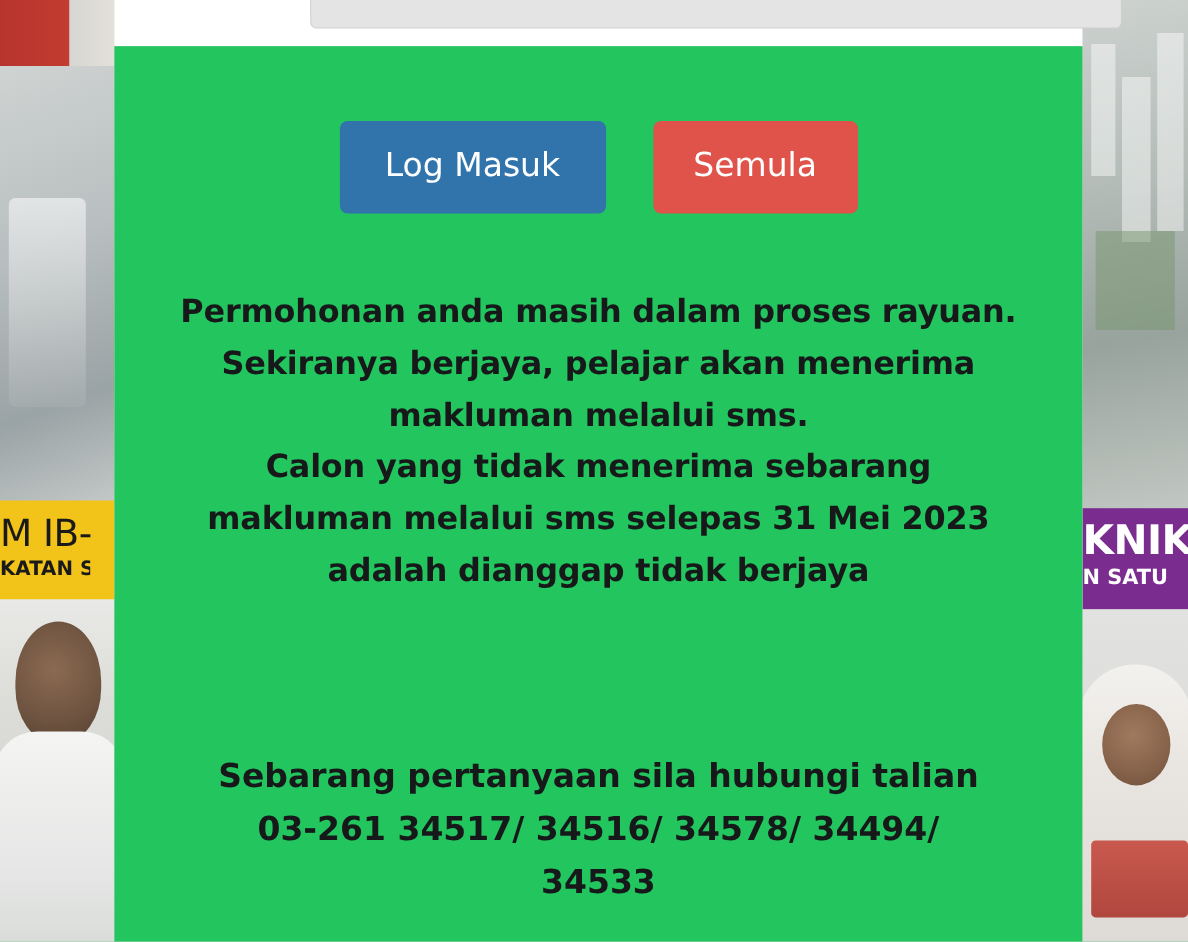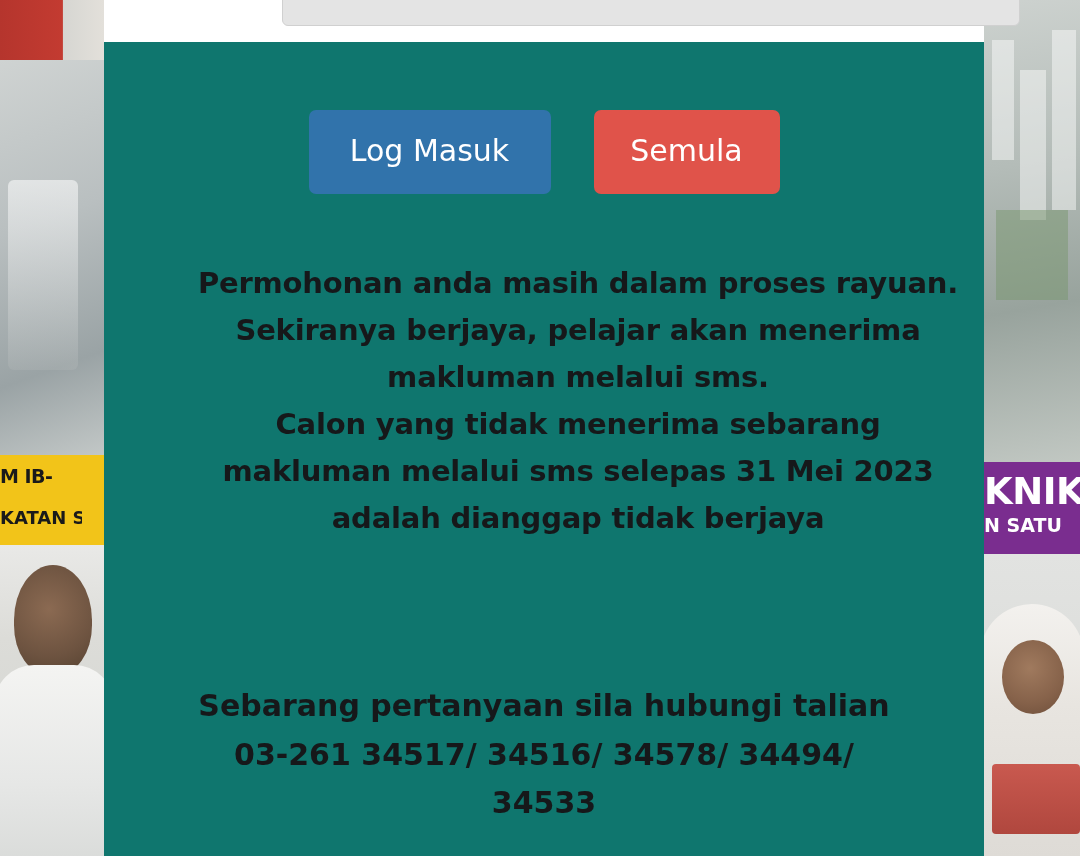--- a/index.html
+++ b/index.html
@@ -58,21 +58,21 @@
     background: linear-gradient(180deg, rgba(255,255,255,.55), rgba(180,185,185,.3));
     border-radius: 6px;
   }
   .l-yellow {
     position: absolute; left: 0; top: 455px; width: 104px; height: 90px;
     background: #f2c419;
   }
   .l-yellow .l-y1 {
     position: absolute; left: 0; top: 10px; width: 104px;
     font-family: "DejaVu Sans", sans-serif;
-    font-weight: bold; font-size: 19px; color: #1a1a1a; letter-spacing: -0.5px;
+    font-weight: normal; font-size: 34px; color: #1a1a1a; letter-spacing: -0.5px;
     white-space: nowrap; overflow: hidden;
   }
   .l-yellow .l-y2 {
     position: absolute; left: 0; top: 52px; width: 82px;
     font-weight: bold; font-size: 18px; color: #1a1a1a;
     white-space: nowrap; overflow: hidden;
   }
   .l-bottom {
     position: absolute; left: 0; top: 545px; width: 104px; height: 311px;
     background: linear-gradient(180deg, #e9e9e7 0%, #dcdcd8 30%, #cfd2ce 100%);
@@ -152,21 +152,21 @@
     border-radius: 6px;
   }
 
   
   .panel {
     position: absolute;
     left: 104px;
     top: 42px;
     width: 880px;
     height: 814px;
-    background: #0f766e;
+    background: #22c55e;
   }
 
   .btn-row {
     position: absolute;
     left: 0;
     top: 68px;
     width: 880px;
     display: flex;
     justify-content: center;
     align-items: flex-start;
@@ -196,21 +196,20 @@
     position: absolute;
     left: 0;
     top: 218px;
     width: 880px;
     text-align: center;
     font-weight: bold;
     font-size: 29px;
     line-height: 1.62;
     color: #16181a;
     letter-spacing: -0.2px;
-    padding-left: 34px;
   }
 
   .contact {
     position: absolute;
     left: 0;
     top: 640px;
     width: 880px;
     text-align: center;
     font-weight: bold;
     font-size: 30px;

